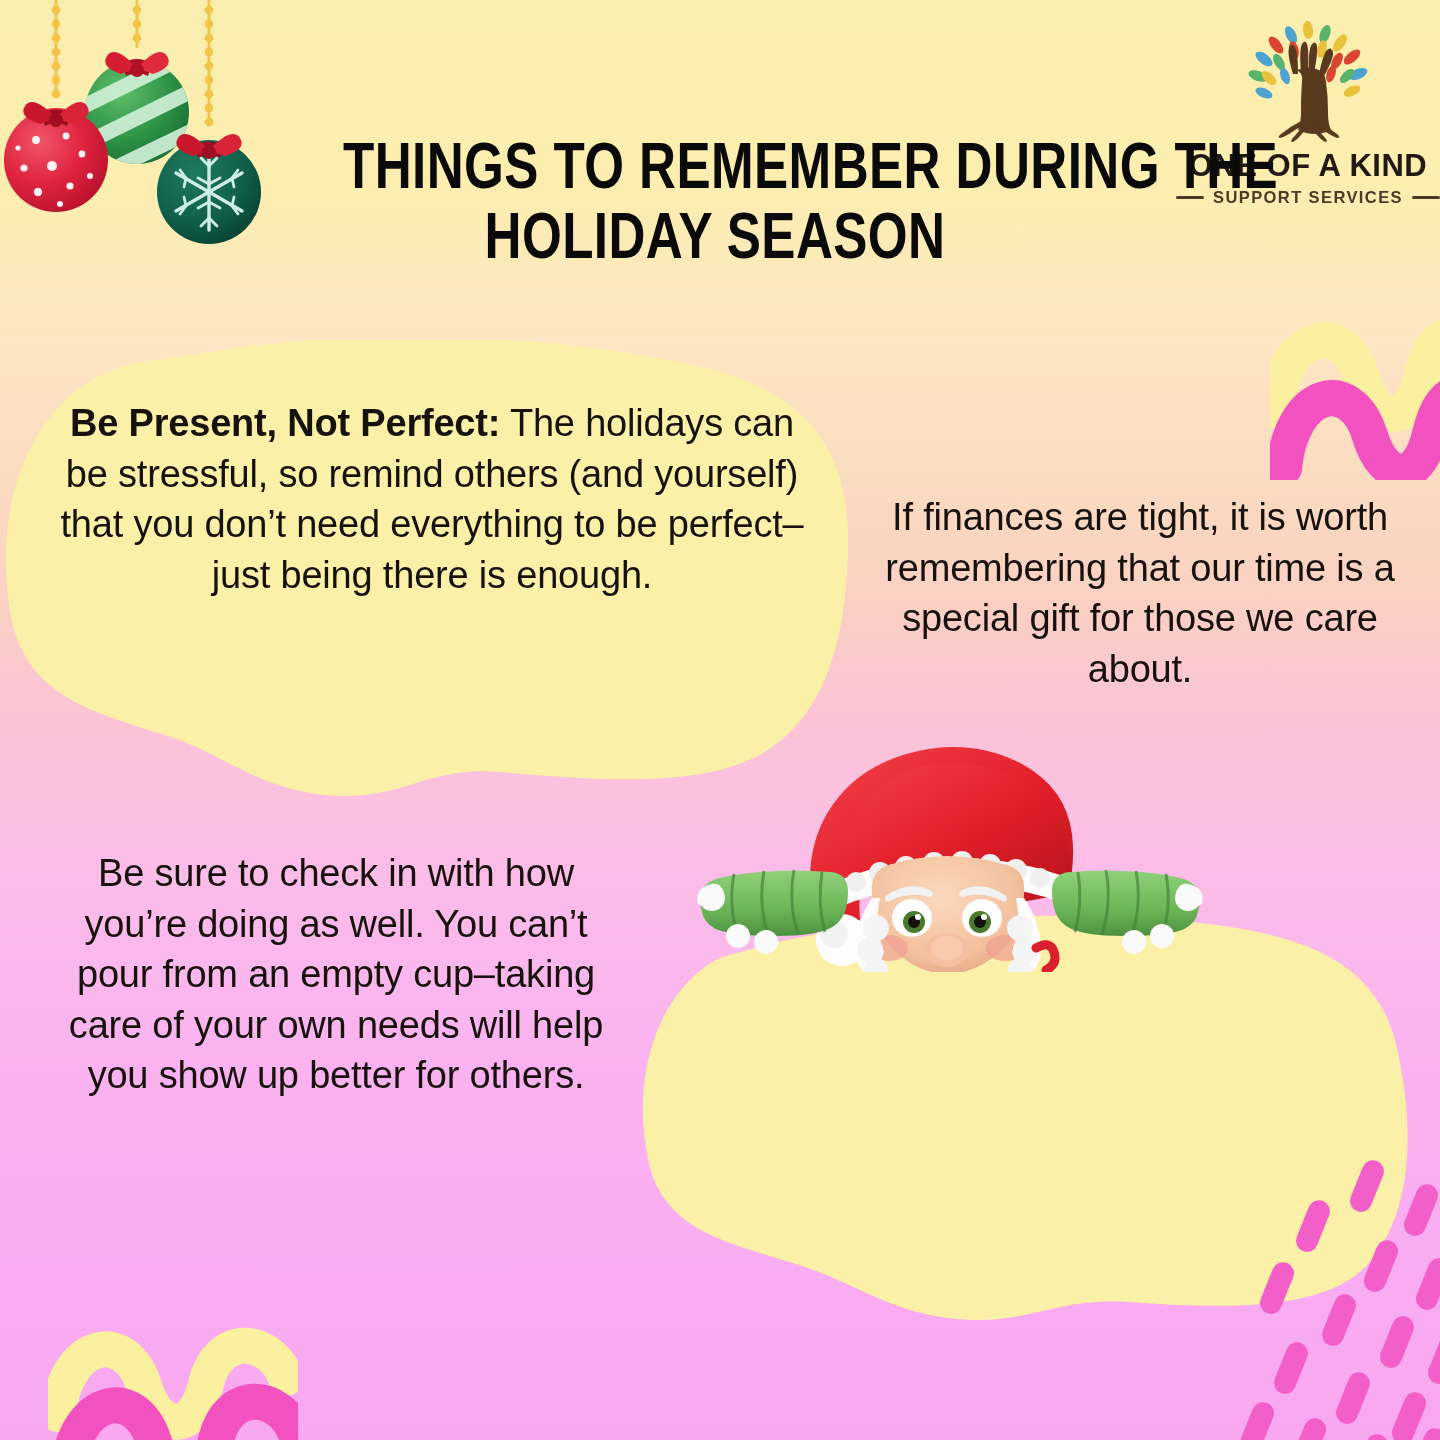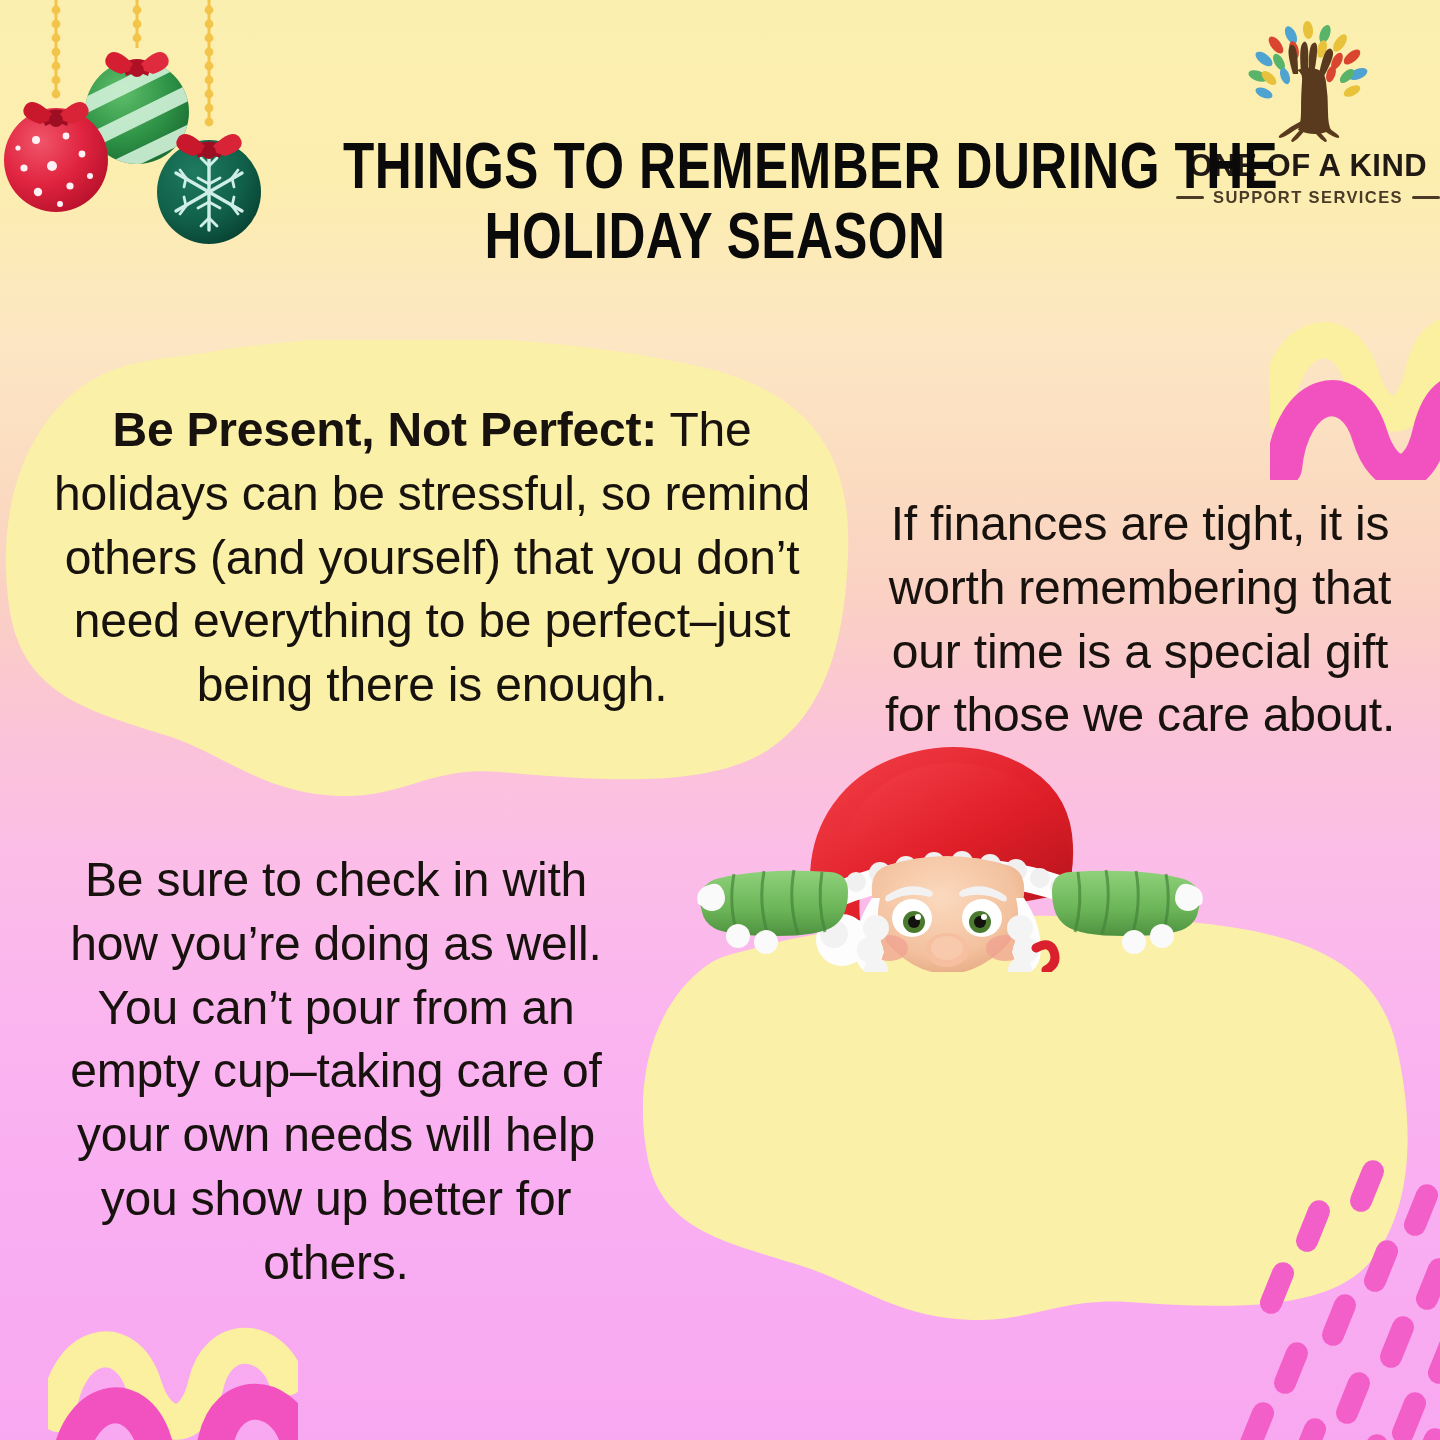--- a/index.html
+++ b/index.html
@@ -63,21 +63,21 @@
     font-size:64px;line-height:1.09;
     letter-spacing:0.5px;
     transform:scaleX(0.80);transform-origin:center top;
   }
   #title .tline{display:block;white-space:nowrap;}
 
   
   .tbox{
     position:absolute;text-align:center;color:#17120E;
     font-family:"Liberation Sans", sans-serif;
-    font-size:48px;line-height:1.33;letter-spacing:-0.2px;
+    font-size:38px;line-height:1.33;letter-spacing:-0.2px;
   }
   .tbox b{font-weight:bold;}
 
   #block1{left:52px;top:398px;width:760px;}
   #block2{left:862px;top:492px;width:556px;}
   #block3{left:44px;top:848px;width:584px;}
   #block4{left:676px;top:946px;width:668px;}
 
   
   #santa{position:absolute;left:690px;top:722px;width:520px;height:250px;}

